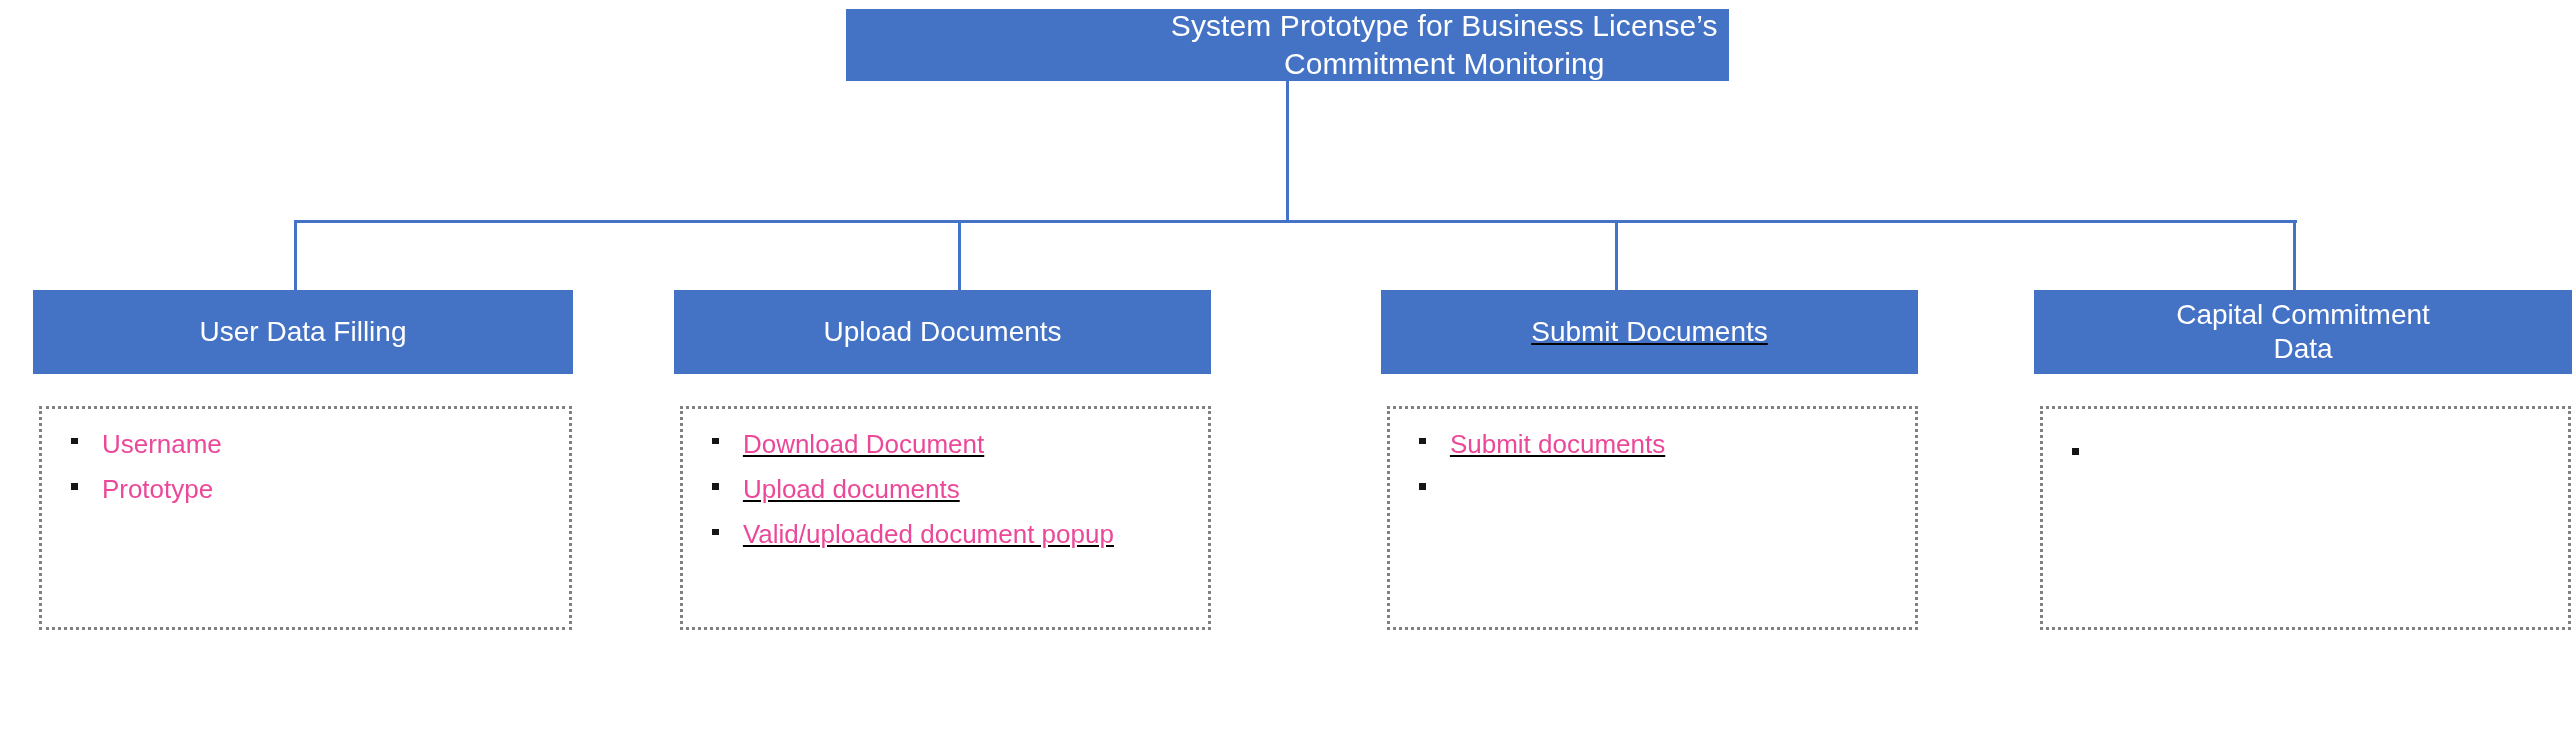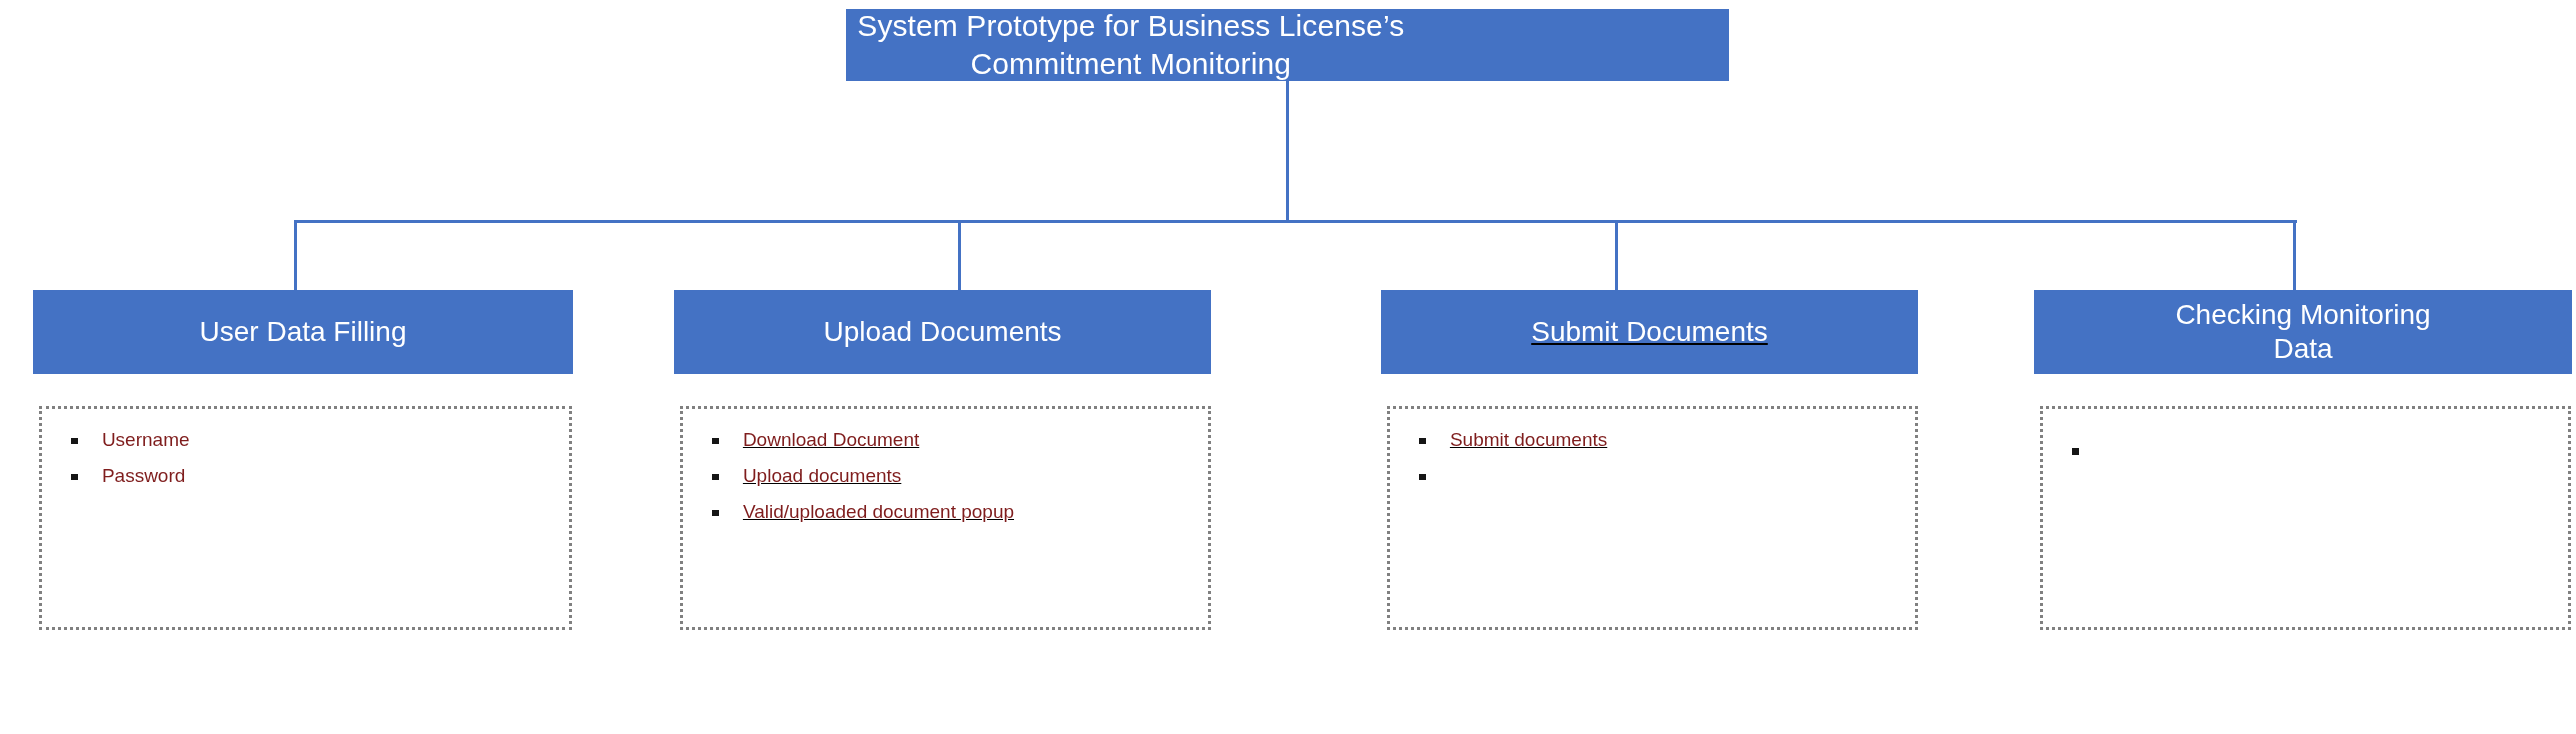--- a/index.html
+++ b/index.html
@@ -21,21 +21,21 @@
   
   .root-box {
     position: absolute;
     left: 846px;
     top: 8.9px;
     width: 883px;
     height: 72px;
     background: #4472C4;
     display: flex;
     align-items: center;
-    justify-content: flex-start;
+    justify-content: flex-end;
     box-sizing: border-box;
     padding: 0 11.3px;
   }
   .root-box .root-label {
     color: #ffffff;
     font-size: 30px;
     line-height: 1.28;
     text-align: center;
     letter-spacing: 0.1px;
     white-space: pre-line;
@@ -84,23 +84,23 @@
   }
   .bullet-list {
     margin: 0;
     padding: 0;
     list-style: none;
   }
   .bullet-list li {
     position: relative;
     padding-left: 45px;
     margin-bottom: 10.5px;
-    font-size: 19px;
+    font-size: 26px;
     line-height: 1.34;
-    color: #7f1d1d;
+    color: #ec4899;
   }
   .bullet-list li .dot {
     position: absolute;
     left: 14.5px;
     top: 11.3px;
     width: 6.4px;
     height: 6.4px;
     background: #151515;
   }
 
@@ -139,21 +139,21 @@
       <span class="head-label">User Data Filling</span>
     </div>
     <div class="col-body">
       <ul class="bullet-list">
         <li>
           <span class="dot"></span>
           <span>Username</span>
         </li>
         <li>
           <span class="dot"></span>
-          <span>Password</span>
+          <span>Prototype</span>
         </li>
       </ul>
     </div>
   </div>
 
   <div class="col" id="col-1">
     <div class="col-head">
       <span class="head-label">Upload Documents</span>
     </div>
     <div class="col-body">
@@ -186,21 +186,21 @@
         </li>
         <li>
           <span class="dot"></span>
         </li>
       </ul>
     </div>
   </div>
 
   <div class="col" id="col-3">
     <div class="col-head">
-      <span class="head-label">Checking Monitoring
+      <span class="head-label">Capital Commitment
 Data</span>
     </div>
     <div class="col-body">
       <ul class="bullet-list">
         <li>
           <span class="dot"></span>
         </li>
       </ul>
     </div>
   </div>

